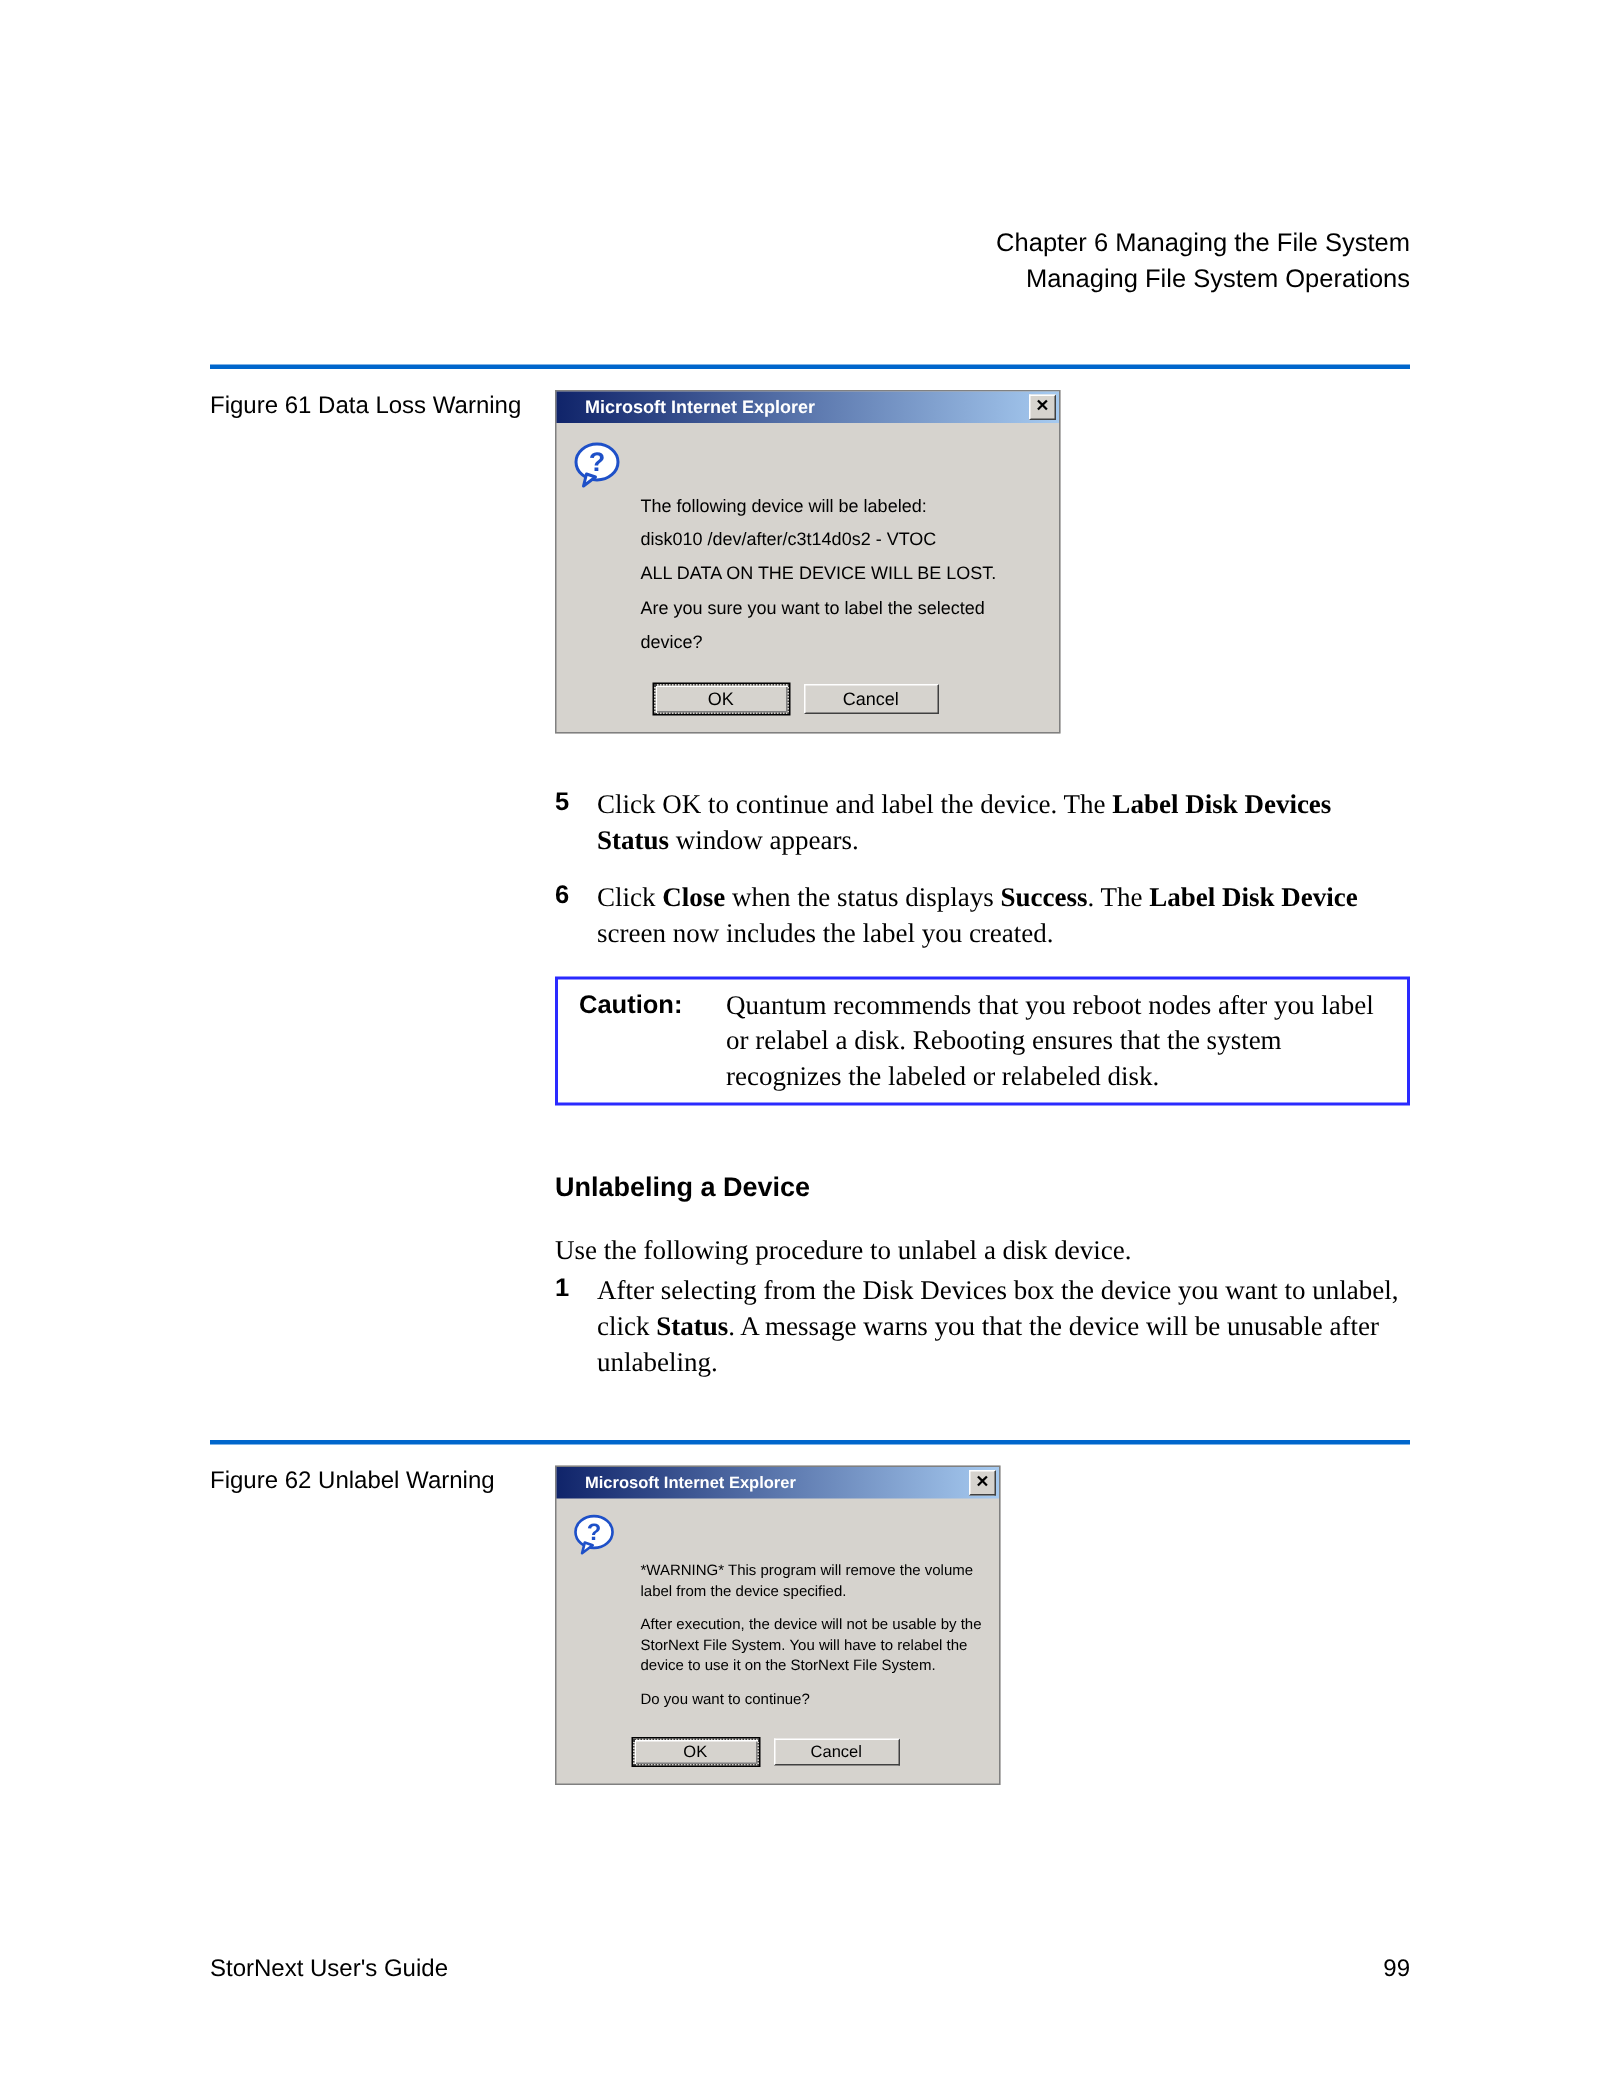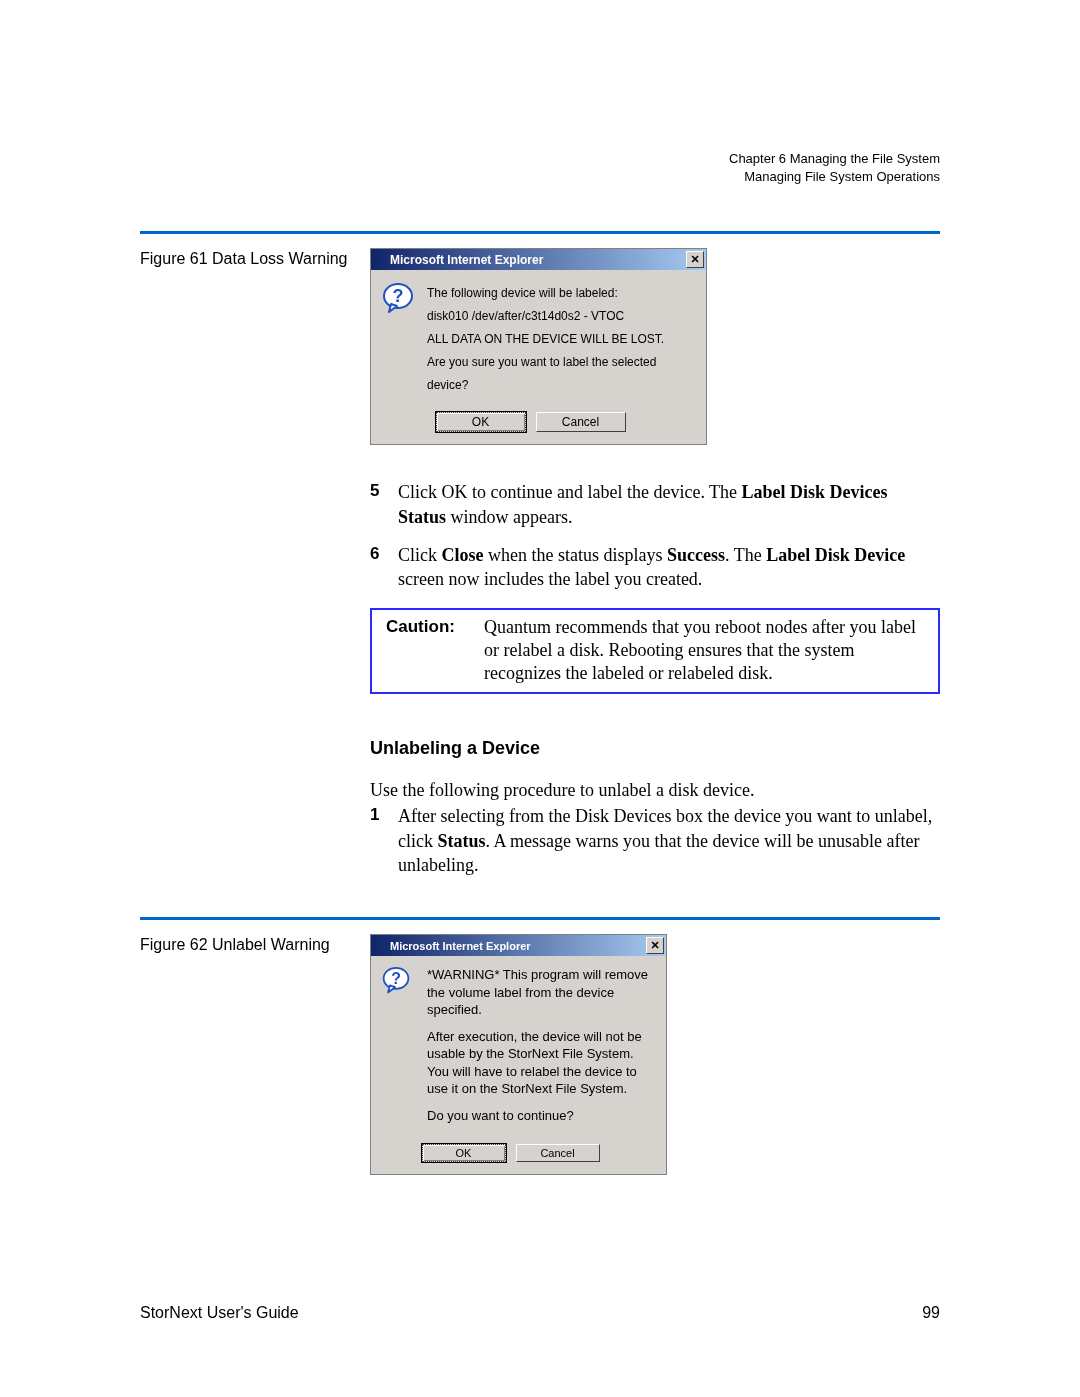--- a/index.html
+++ b/index.html
@@ -11,21 +11,21 @@
   }
   .page {
     width: 1080px;
     height: 1397px;
     position: relative;
     box-sizing: border-box;
     padding: 150px 140px 80px 140px;
   }
   .header {
     text-align: right;
-    font-size: 13px;
+    font-size: 17px;
     line-height: 1.4;
     margin-bottom: 45px;
   }
   .rule {
     border-top: 3px solid #0066cc;
     margin: 0 0 14px 0;
   }
   .section {
     display: flex;
     align-items: flex-start;
@@ -86,20 +86,21 @@
   .qmark-bubble {
     width: 32px;
     height: 32px;
     position: relative;
   }
   .qmark-bubble svg { display: block; }
   .dlg-text {
     flex: 1;
     font-size: 12px;
     line-height: 1.9;
+    margin-top: 32px;
   }
   .dlg-text p { margin: 0; }
   .dlg-buttons {
     display: flex;
     justify-content: center;
     gap: 10px;
     padding: 6px 16px 12px 0;
   }
   .winbtn {
     min-width: 68px;
@@ -167,21 +168,21 @@
     font-family: "Book Antiqua", Palatino, serif;
     font-size: 18px;
     margin-bottom: 2px;
   }
   
   .dialog.small {
     width: 295px;
     font-size: 11px;
   }
   .dialog.small .dlg-titlebar { font-size: 11px; }
-  .dialog.small .dlg-text { font-size: 13px; line-height: 1.35; }
+  .dialog.small .dlg-text { font-size: 10px; line-height: 1.35; }
   .dialog.small .dlg-text p { margin: 0 0 9px 0; }
   .dialog.small .dlg-body { padding: 10px 10px 4px 10px; }
   .dialog.small .winbtn { font-size: 11px; min-width: 62px; }
   
   .footer {
     position: absolute;
     left: 140px;
     right: 140px;
     bottom: 75px;
     display: flex;

